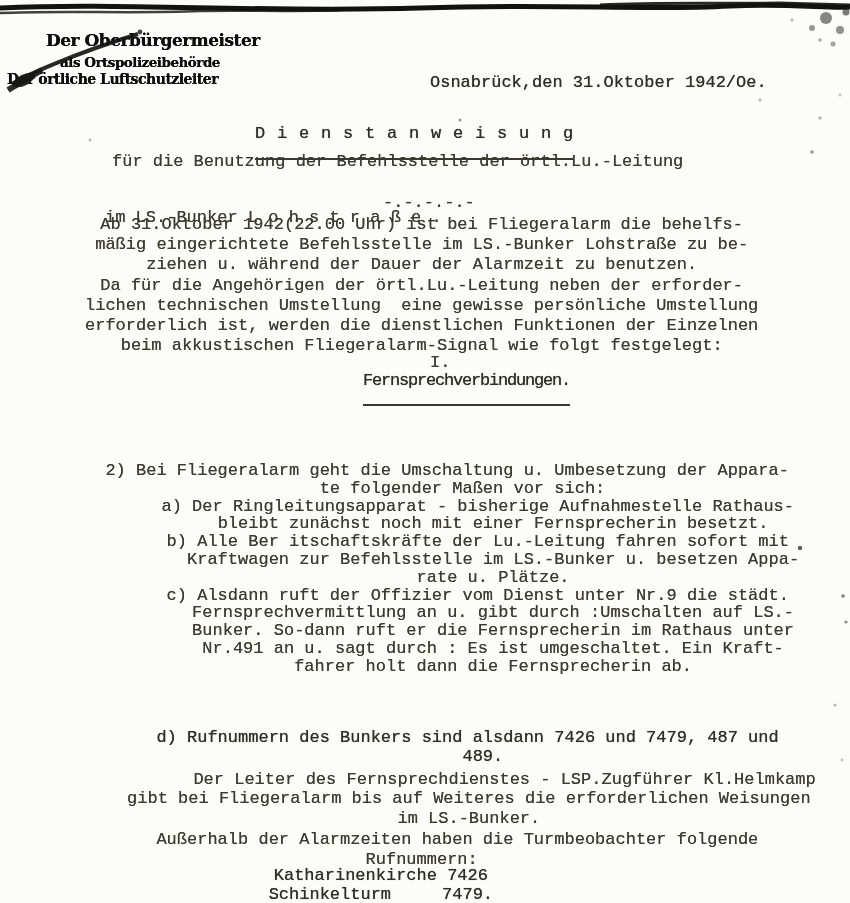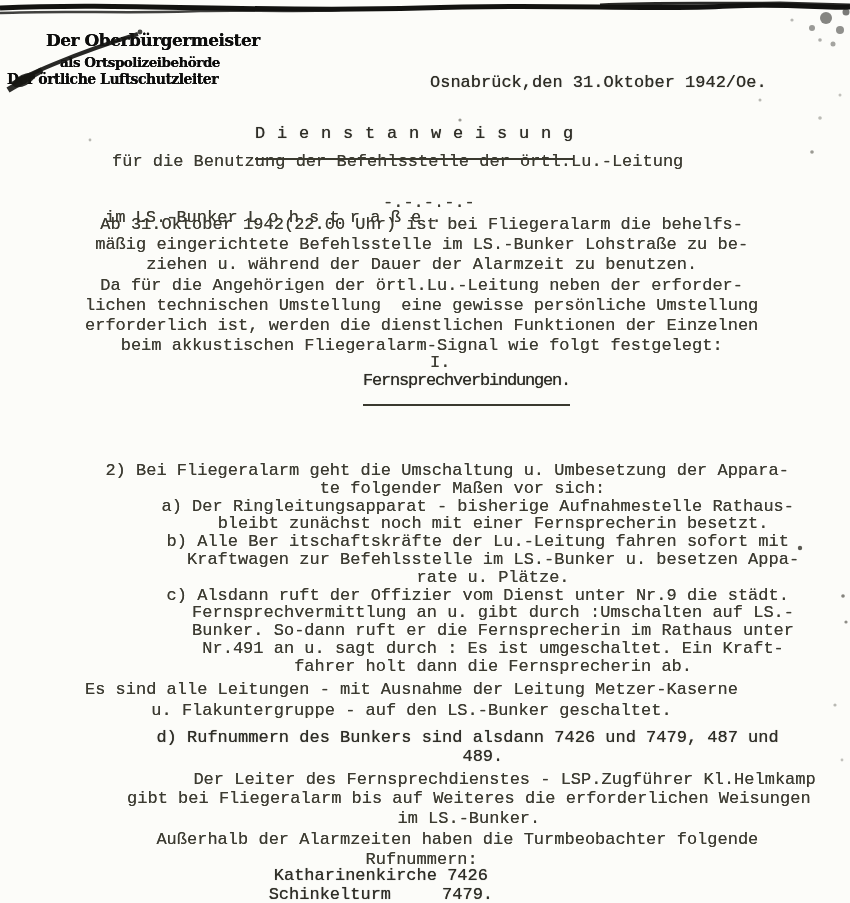--- a/index.html
+++ b/index.html
@@ -132,22 +132,20 @@
           bleibt zunächst noch mit einer Fernsprecherin besetzt.
        b) Alle Ber itschaftskräfte der Lu.-Leitung fahren sofort mit
           Kraftwagen zur Befehlsstelle im LS.-Bunker u. besetzen Appa-
           rate u. Plätze.
        c) Alsdann ruft der Offizier vom Dienst unter Nr.9 die städt.
           Fernsprechvermittlung an u. gibt durch :Umschalten auf LS.-
           Bunker. So-dann ruft er die Fernsprecherin im Rathaus unter
           Nr.491 an u. sagt durch : Es ist umgeschaltet. Ein Kraft-
           fahrer holt dann die Fernsprecherin ab.</div>
 
-  <div class="mono note">Es sind alle Leitungen - mit Ausnahme der Leitung Metzer-Kaserne
-u. Flakuntergruppe - auf den LS.-Bunker geschaltet.</div>
 
   <div class="mono item-d dark">       d) Rufnummern des Bunkers sind alsdann 7426 und 7479, 487 und
           489.</div>
 
   <div class="mono leiter">       Der Leiter des Fernsprechdienstes - LSP.Zugführer Kl.Helmkamp
 gibt bei Fliegeralarm bis auf Weiteres die erforderlichen Weisungen
 im LS.-Bunker.</div>
 
   <div class="mono outro">       Außerhalb der Alarmzeiten haben die Turmbeobachter folgende
 Rufnummern:</div>

